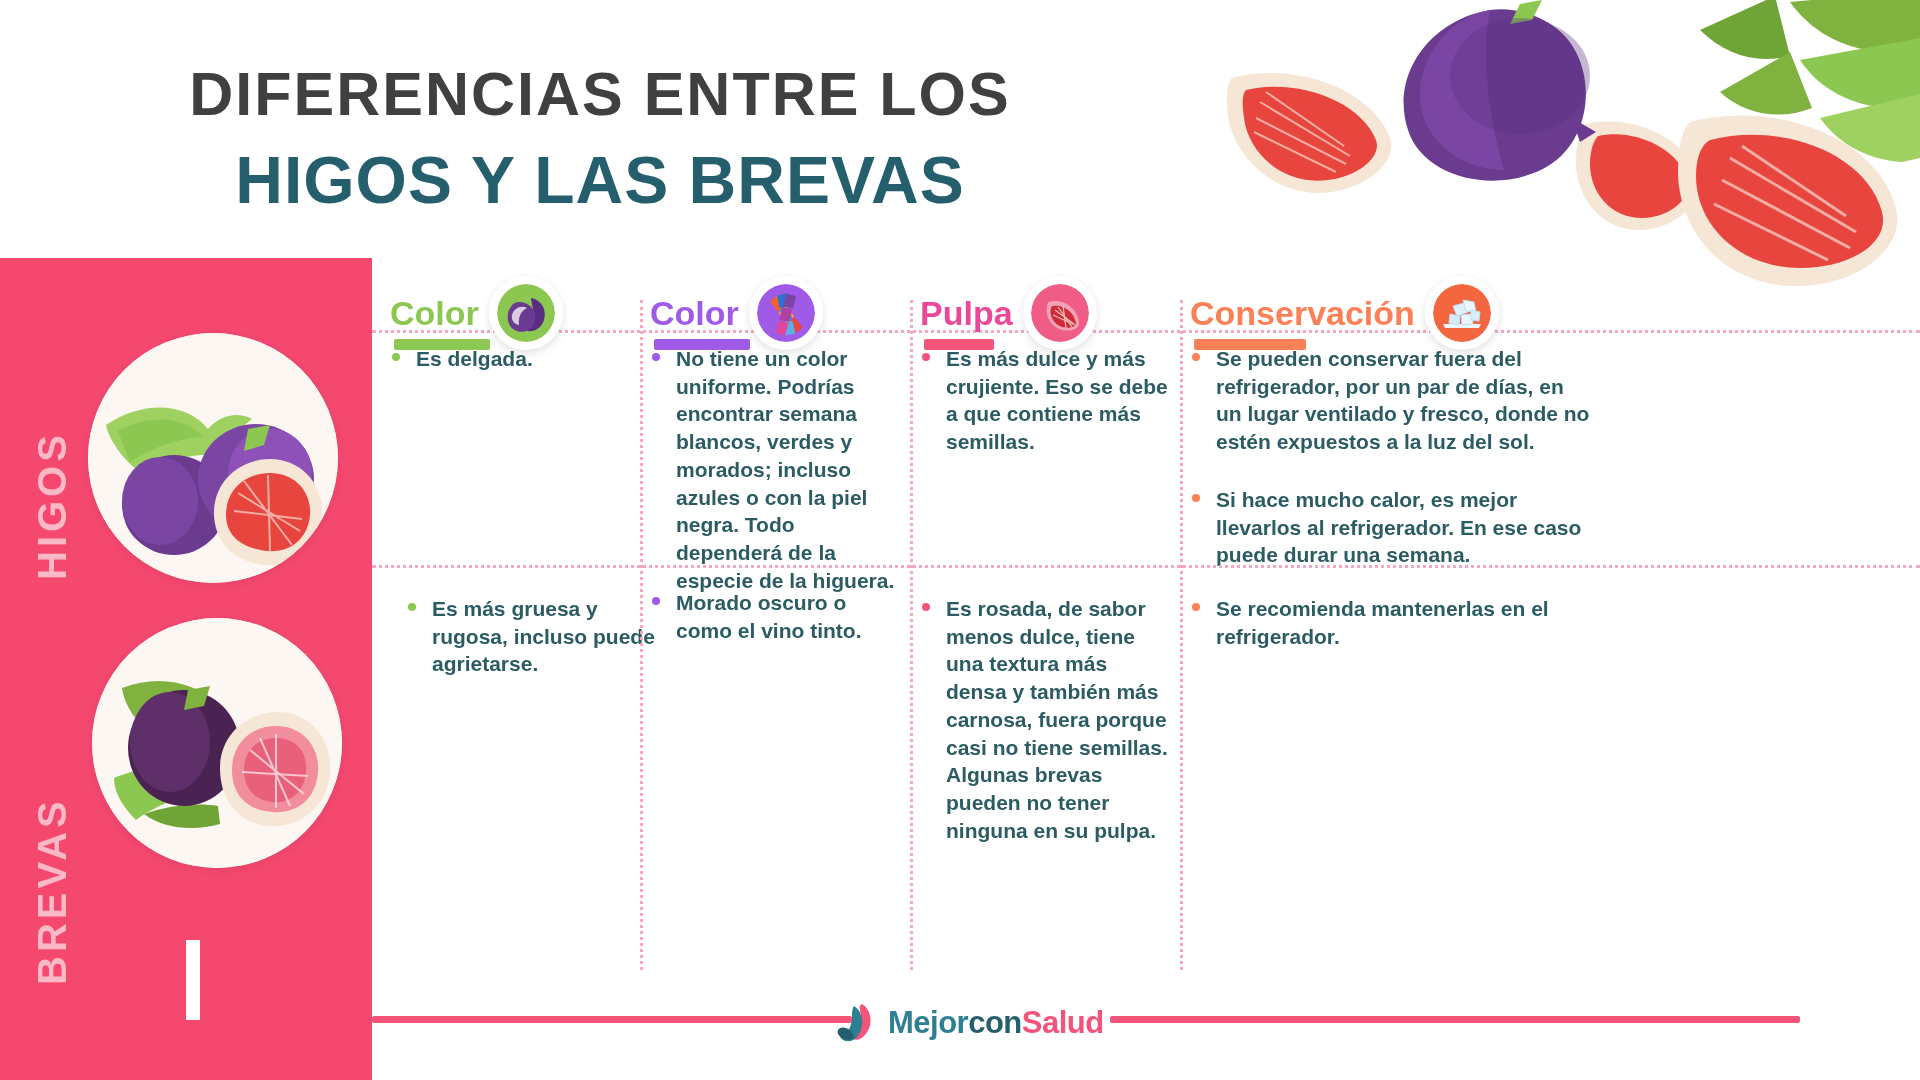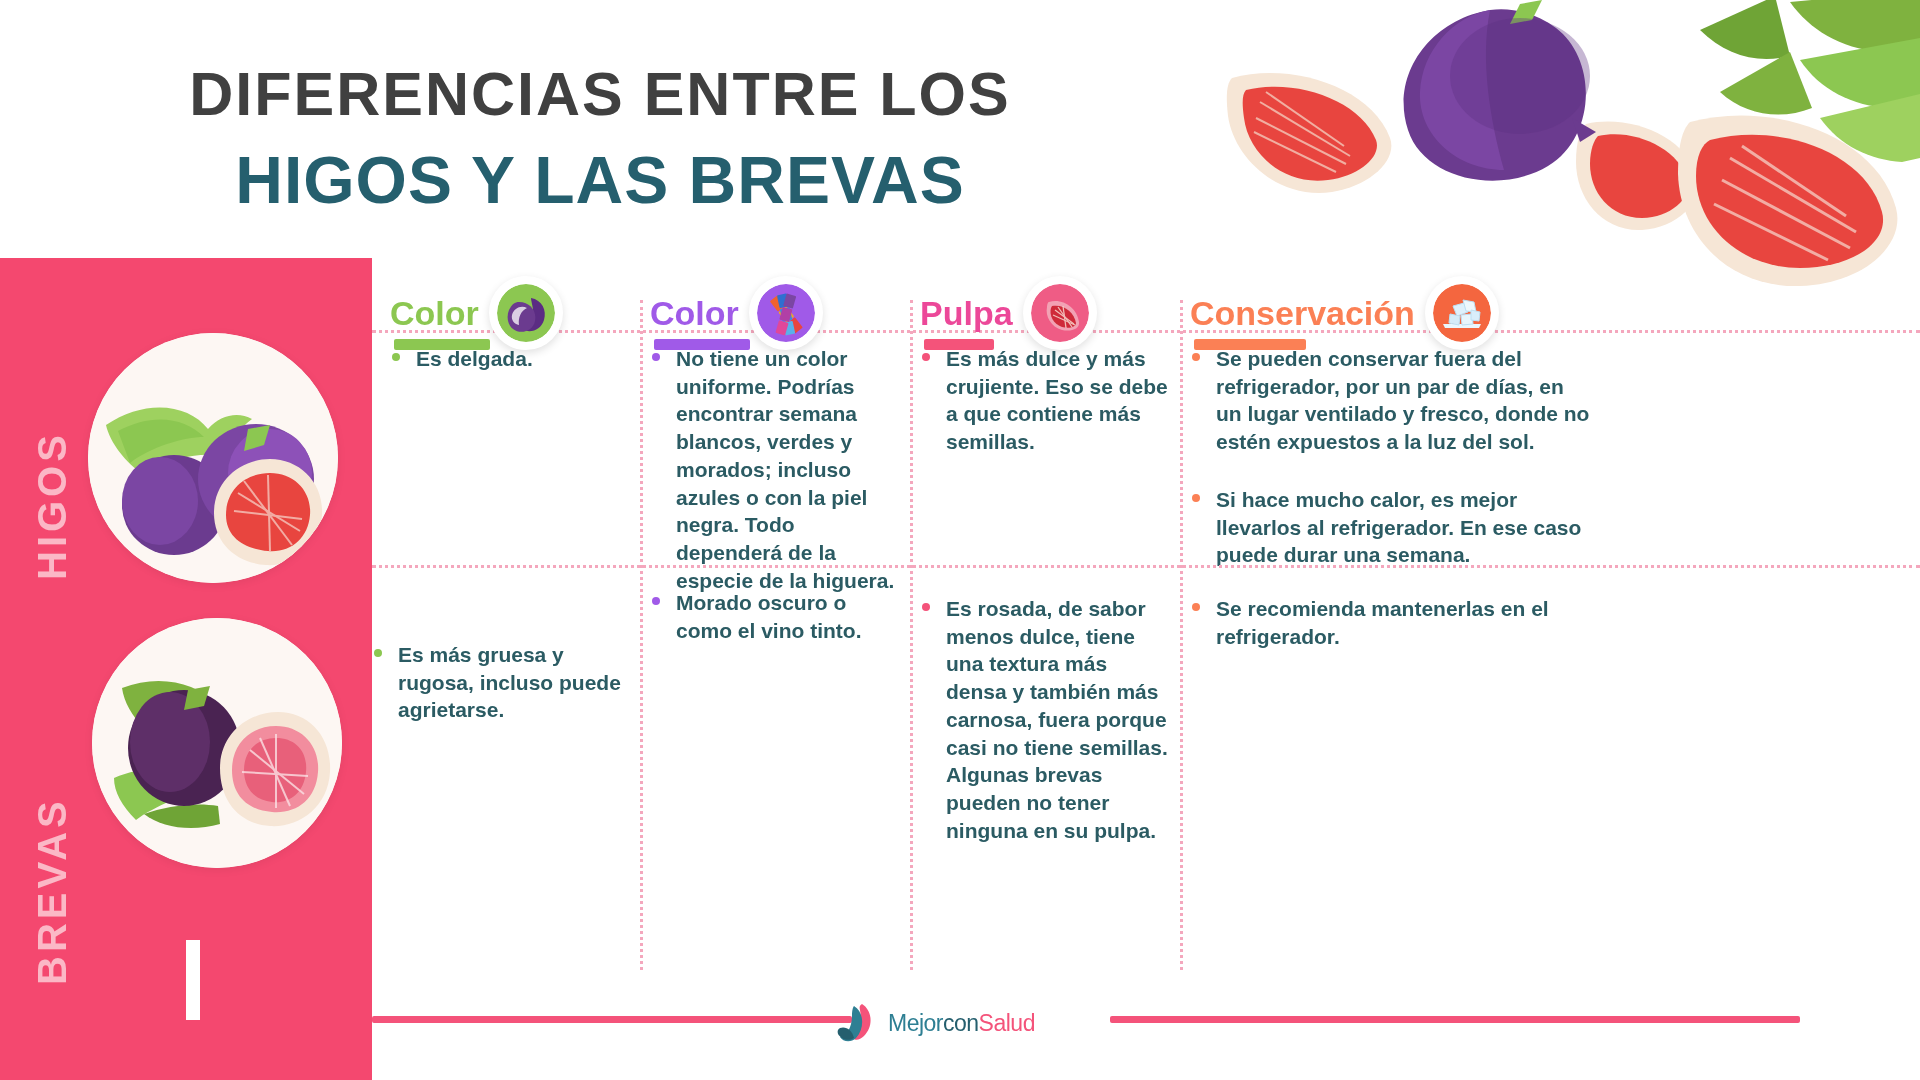--- a/index.html
+++ b/index.html
@@ -135,36 +135,36 @@
   .dot-purple{background:#a05ae8;}
   .dot-pink{background:#f4537a;}
   .dot-orange{background:#fb8055;}
 
   
   #c-h-piel{left:390px;top:345px;width:250px;}
   #c-h-color{left:650px;top:345px;width:250px;}
   #c-h-pulpa{left:920px;top:345px;width:250px;}
   #c-h-conservacion{left:1190px;top:345px;width:400px;}
   
-  #c-b-piel{left:372px;top:595px;width:250px;margin-top:46px;}
+  #c-b-piel{left:406px;top:595px;width:250px;}
   #c-b-color{left:650px;top:589px;width:250px;}
   #c-b-pulpa{left:920px;top:595px;width:250px;}
   #c-b-conservacion{left:1190px;top:595px;width:400px;}
 
   
   .footer-line{position:absolute;height:7px;background:#f4537a;border-radius:2px;z-index:5;}
   #fline-left{left:372px;top:1016px;width:480px;}
   #fline-right{left:1110px;top:1016px;width:690px;}
 
   .logo{
     position:absolute;left:832px;top:1000px;z-index:6;
     display:flex;align-items:center;gap:10px;
   }
   .logo-mark{width:46px;height:46px;flex:0 0 auto;}
-  .logo-text{font-size:23px;font-weight:400;letter-spacing:-.5px;white-space:nowrap;}
+  .logo-text{font-size:31px;font-weight:700;letter-spacing:-.5px;white-space:nowrap;}
   .lt-a{color:#2e7f93;}
   .lt-b{color:#255f6e;}
   .lt-c{color:#f4537a;}
 </style>
 </head>
 <body>
 
 <div class="stage">
 
   <svg class="deco" id="deco-leaf" viewBox="0 0 430 210">

